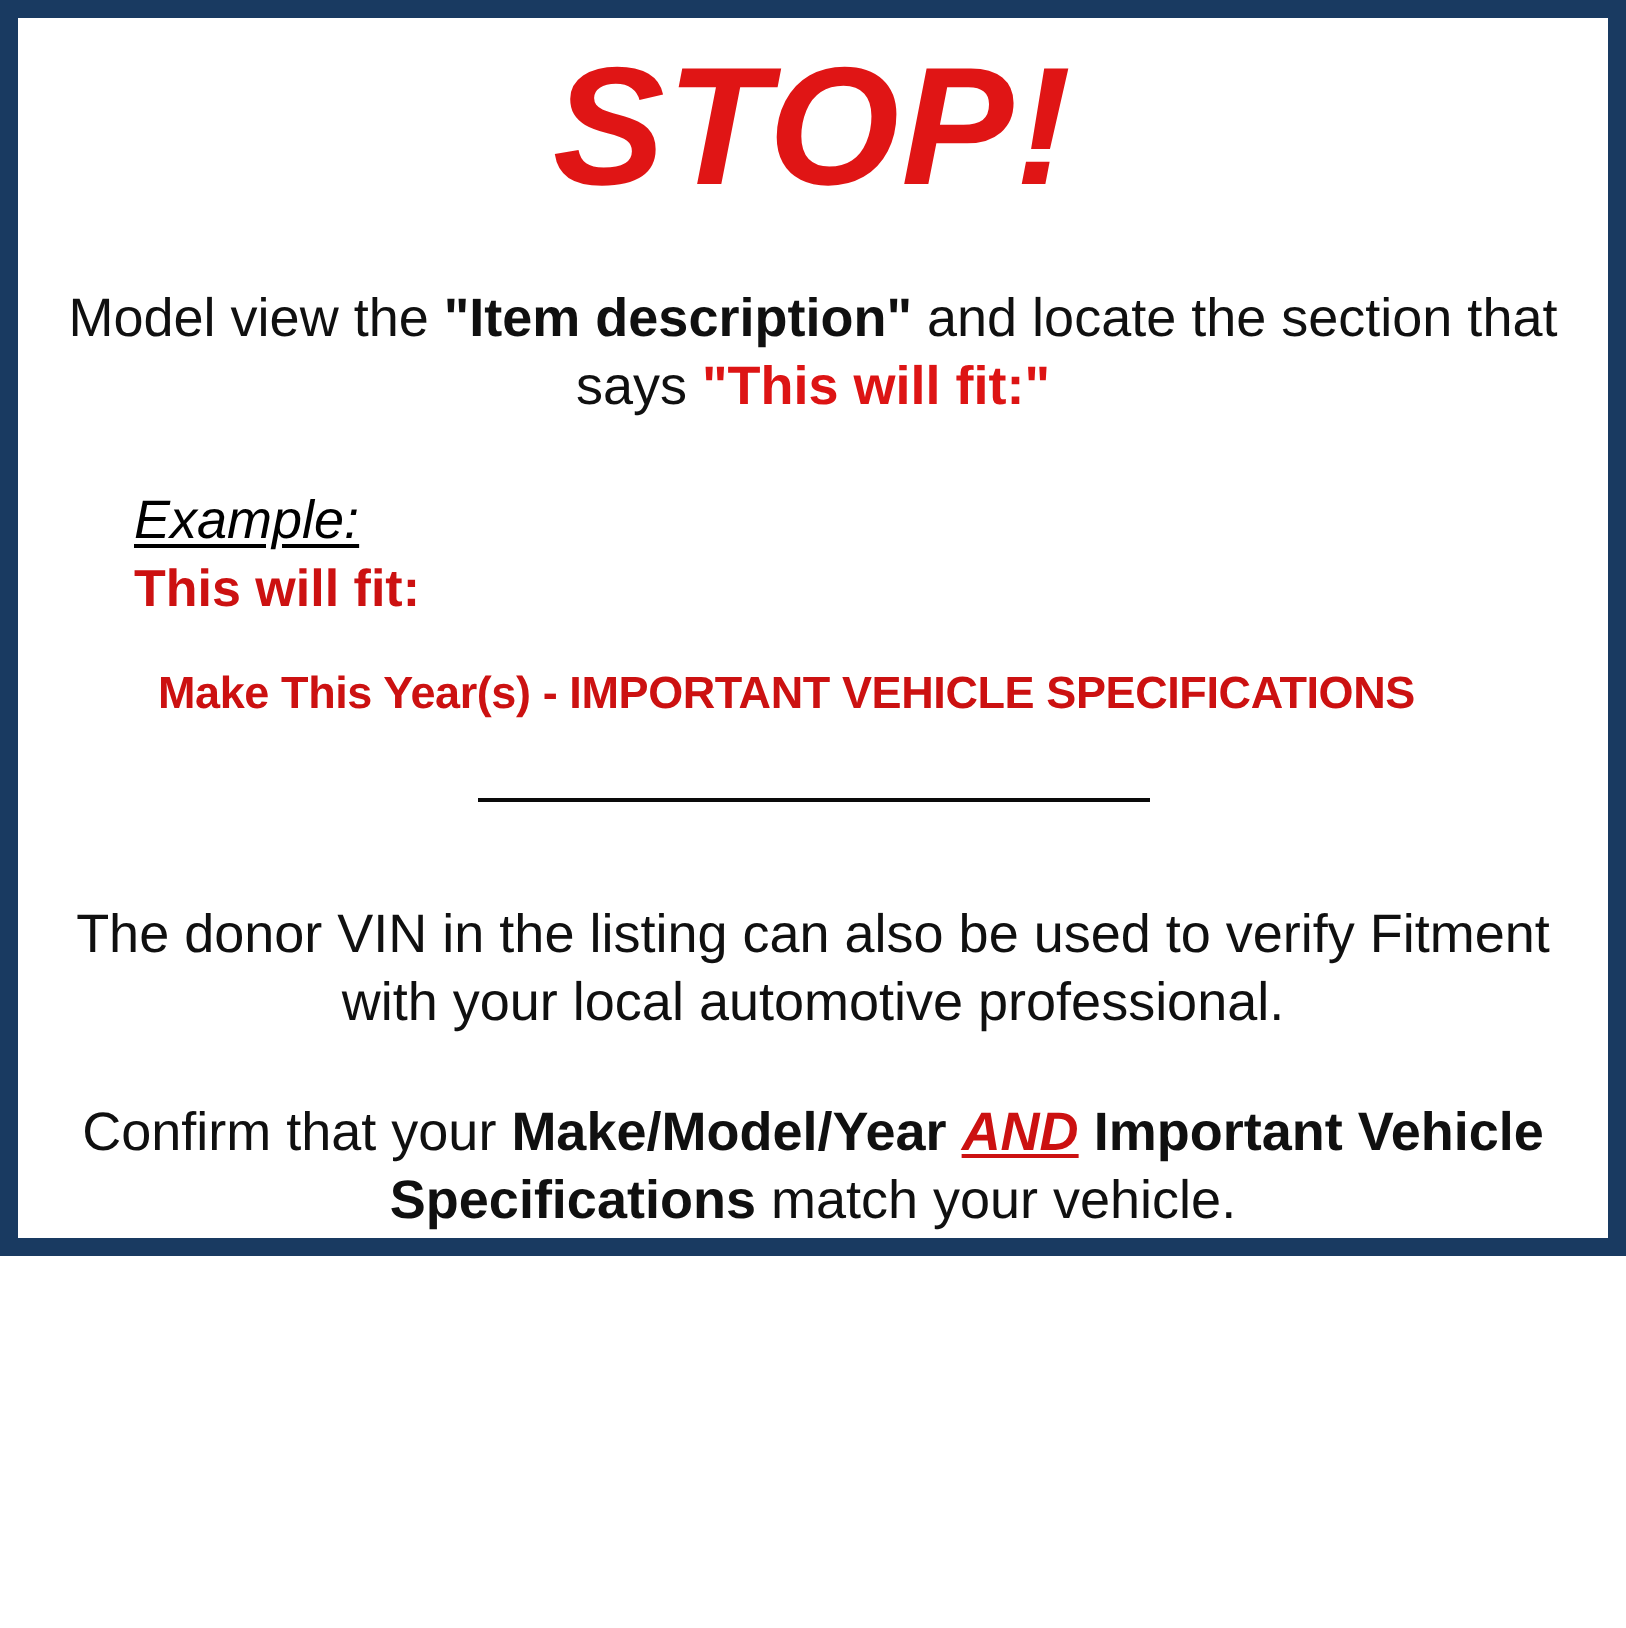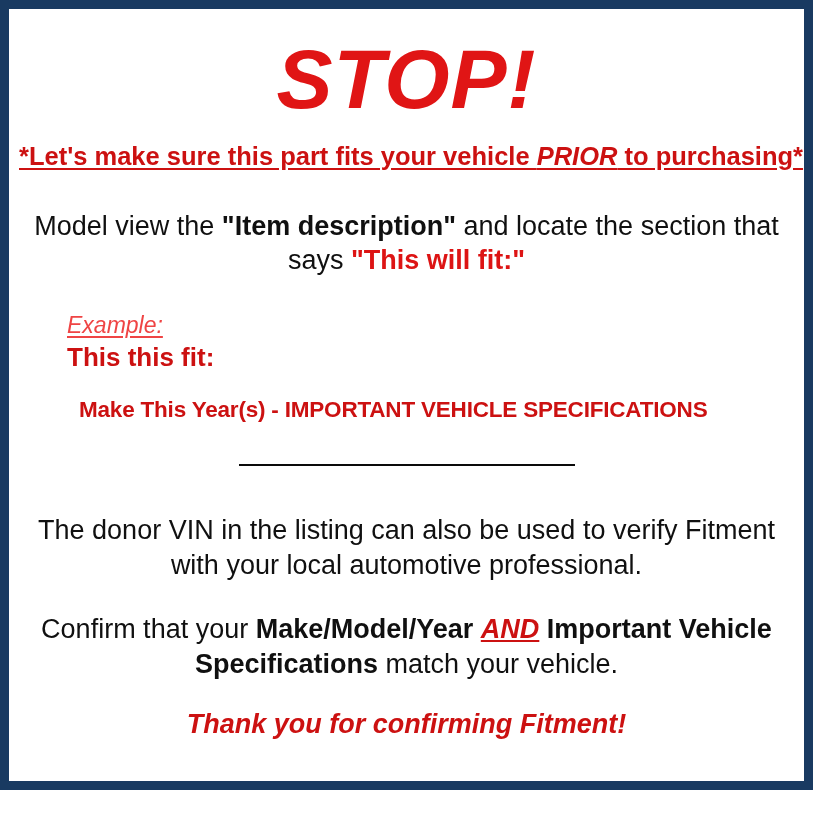--- a/index.html
+++ b/index.html
@@ -9,24 +9,24 @@
     background: #ffffff;
   }
   body {
     width: 813px;
     height: 814px;
     font-family: "Liberation Sans", sans-serif;
   }
   #notice-card {
     box-sizing: border-box;
     width: 813px;
-    height: 790px;
+    height: 628px;
     background: #ffffff;
     border: 9px solid #193a61;
-    padding: 16px 10px;
+    padding: 0 10px;
     overflow: hidden;
     position: relative;
   }
   .i        { font-style: italic; }
 
   
   #stop-heading {
     margin: 0;
     padding: 14px 0 0 0;
     text-align: center;
@@ -81,23 +81,23 @@
   .hl-black-bold { color: #101010; font-weight: bold; }
   .hl-red-bold   { color: #dd1414; font-weight: bold; }
 
   
   #example-block {
     padding: 34px 0 0 48px;
     text-align: left;
   }
   #example-label {
     margin: 0;
-    font-size: 23px;
+    font-size: 27px;
     font-style: italic;
-    color: #ef4444;
+    color: #000000;
     text-decoration: underline;
     text-underline-offset: 3px;
     display: inline-block;
   }
   #example-fit-line {
     margin: 0;
     padding-top: 3px;
     font-size: 26px;
     font-weight: bold;
     color: #cc1111;
@@ -138,30 +138,29 @@
     color: #cc1111;
   }
 </style>
 </head>
 <body>
 
 <div id="notice-card">
 
   <h1 id="stop-heading">STOP!</h1>
 
-  <p id="subtitle-line"><span>*Let's make sure this part fits your vehicle </span><span class="i">PRIOR</span><span> to purchasing*</span></p>
 
 
   <p class="body-par" id="par-itemdesc"><span>Model view the </span><span class="hl-black-bold">"Item description"</span><span> and locate the section that says </span><span class="hl-red-bold">"This will fit:"</span></p>
 
   <div id="example-block">
     <div>
       <span id="example-label">Example:</span>
     </div>
-    <div id="example-fit-line">This this fit:</div>
+    <div id="example-fit-line">This will fit:</div>
     <div id="example-spec-line">Make This Year(s) - IMPORTANT VEHICLE SPECIFICATIONS</div>
   </div>
 
   <div id="divider-wrap">
     <span id="divider-rule"></span>
   </div>
 
   <p class="body-par" id="par-vin">The donor VIN in the listing can also be used to verify Fitment with your local automotive professional.</p>
 
   <p class="body-par" id="par-confirm"><span>Confirm that your </span><span class="hl-black-bold">Make/Model/Year</span><span> </span><span class="hl-red-bold-i-u">AND</span><span> </span><span class="hl-black-bold">Important Vehicle Specifications</span><span> match your vehicle.</span></p>

